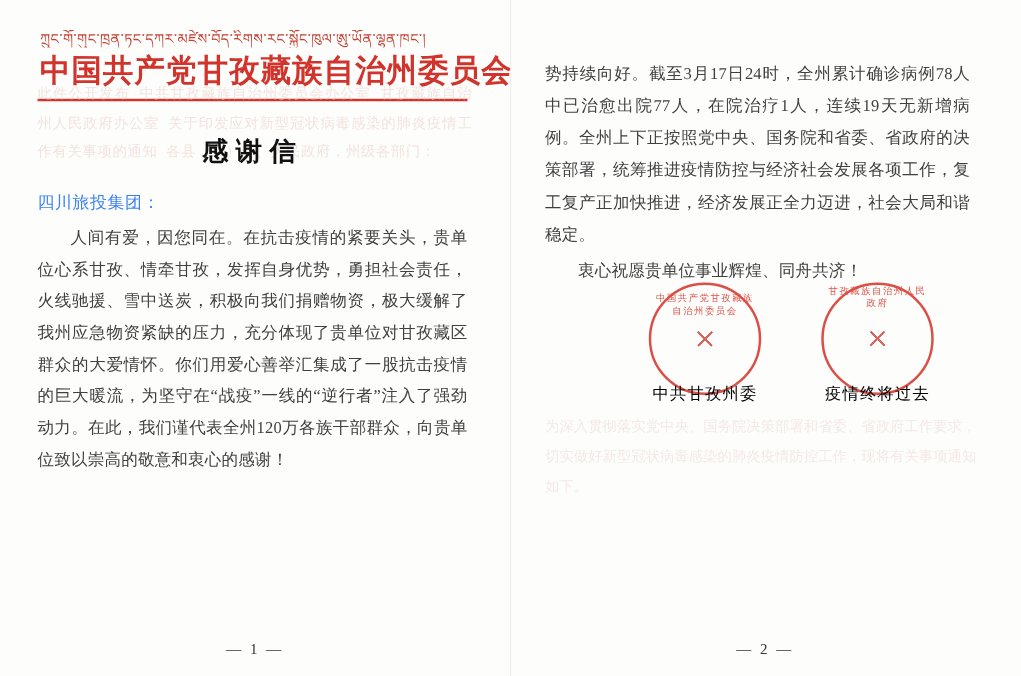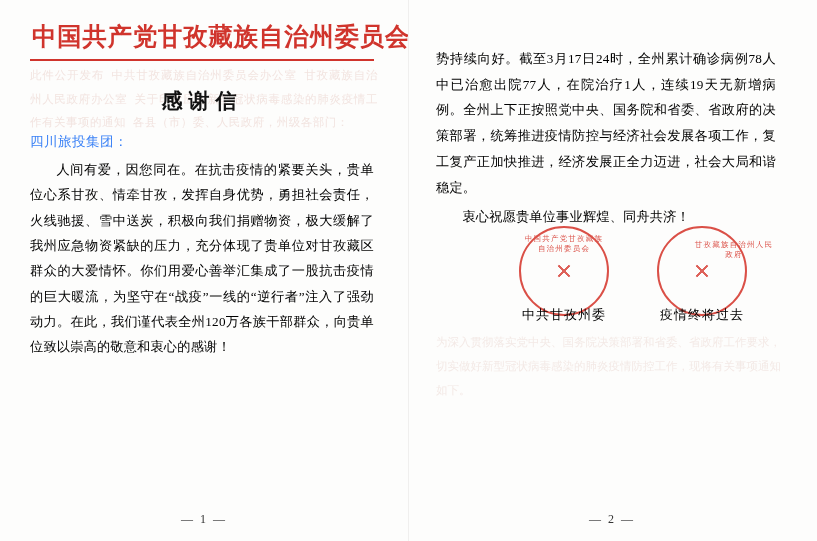--- a/index.html
+++ b/index.html
@@ -116,21 +116,21 @@
     color: #3b82f6;
     margin: 0 0 6px 0;
     letter-spacing: 0.5px;
   }
 
   .body-p {
     position: relative;
     z-index: 2;
     font-size: 13.2px;
     line-height: 1.92;
-    color: #000000;
+    color: #404040;
     text-align: justify;
     text-justify: inter-ideograph;
     margin: 0 0 4px 0;
     text-indent: 2em;
     letter-spacing: 0.2px;
   }
   .body-p.noindent {
     text-indent: 0;
   }
   .page-right .body-p {
@@ -227,20 +227,21 @@
 </style>
 </head>
 <body>
 
 <div class="page">
 
   <div class="page-half page-left">
 
     <div class="ghost">此件公开发布  中共甘孜藏族自治州委员会办公室  甘孜藏族自治州人民政府办公室  关于印发应对新型冠状病毒感染的肺炎疫情工作有关事项的通知  各县（市）委、人民政府，州级各部门：</div>
 
+    <div class="tibetan-line">ཀྲུང་གོ་གུང་ཁྲན་ཏང་དཀར་མཛེས་བོད་རིགས་རང་སྐྱོང་ཁུལ་ཨུ་ཡོན་ལྷན་ཁང་།</div>
 
     <div class="org-title">中国共产党甘孜藏族自治州委员会</div>
 
     <div class="red-rule"></div>
 
     <div class="letter-title">感谢信</div>
 
     <div class="salutation">四川旅投集团：</div>
 
     <p class="body-p">人间有爱，因您同在。在抗击疫情的紧要关头，贵单位心系甘孜、情牵甘孜，发挥自身优势，勇担社会责任，火线驰援、雪中送炭，积极向我们捐赠物资，极大缓解了我州应急物资紧缺的压力，充分体现了贵单位对甘孜藏区群众的大爱情怀。你们用爱心善举汇集成了一股抗击疫情的巨大暖流，为坚守在“战疫”一线的“逆行者”注入了强劲动力。在此，我们谨代表全州120万各族干部群众，向贵单位致以崇高的敬意和衷心的感谢！</p>
@@ -259,21 +260,21 @@
 
     <div class="sign-area">
       <div class="sign-col">
         <div class="seal">
           <div class="seal-arc" style="top:6px;">中国共产党甘孜藏族自治州委员会</div>
         </div>
         <div class="sign-line">中共甘孜州委</div>
       </div>
       <div class="sign-col">
         <div class="seal">
-          <div class="seal-arc" style="top:12px;margin-left:32px;">甘孜藏族自治州人民政府</div>
+          <div class="seal-arc" style="top:0;">甘孜藏族自治州人民政府</div>
         </div>
         <div class="sign-line">疫情终将过去</div>
       </div>
     </div>
 
     <div class="page-num">— 2 —</div>
   </div>
 
 </div>
 

